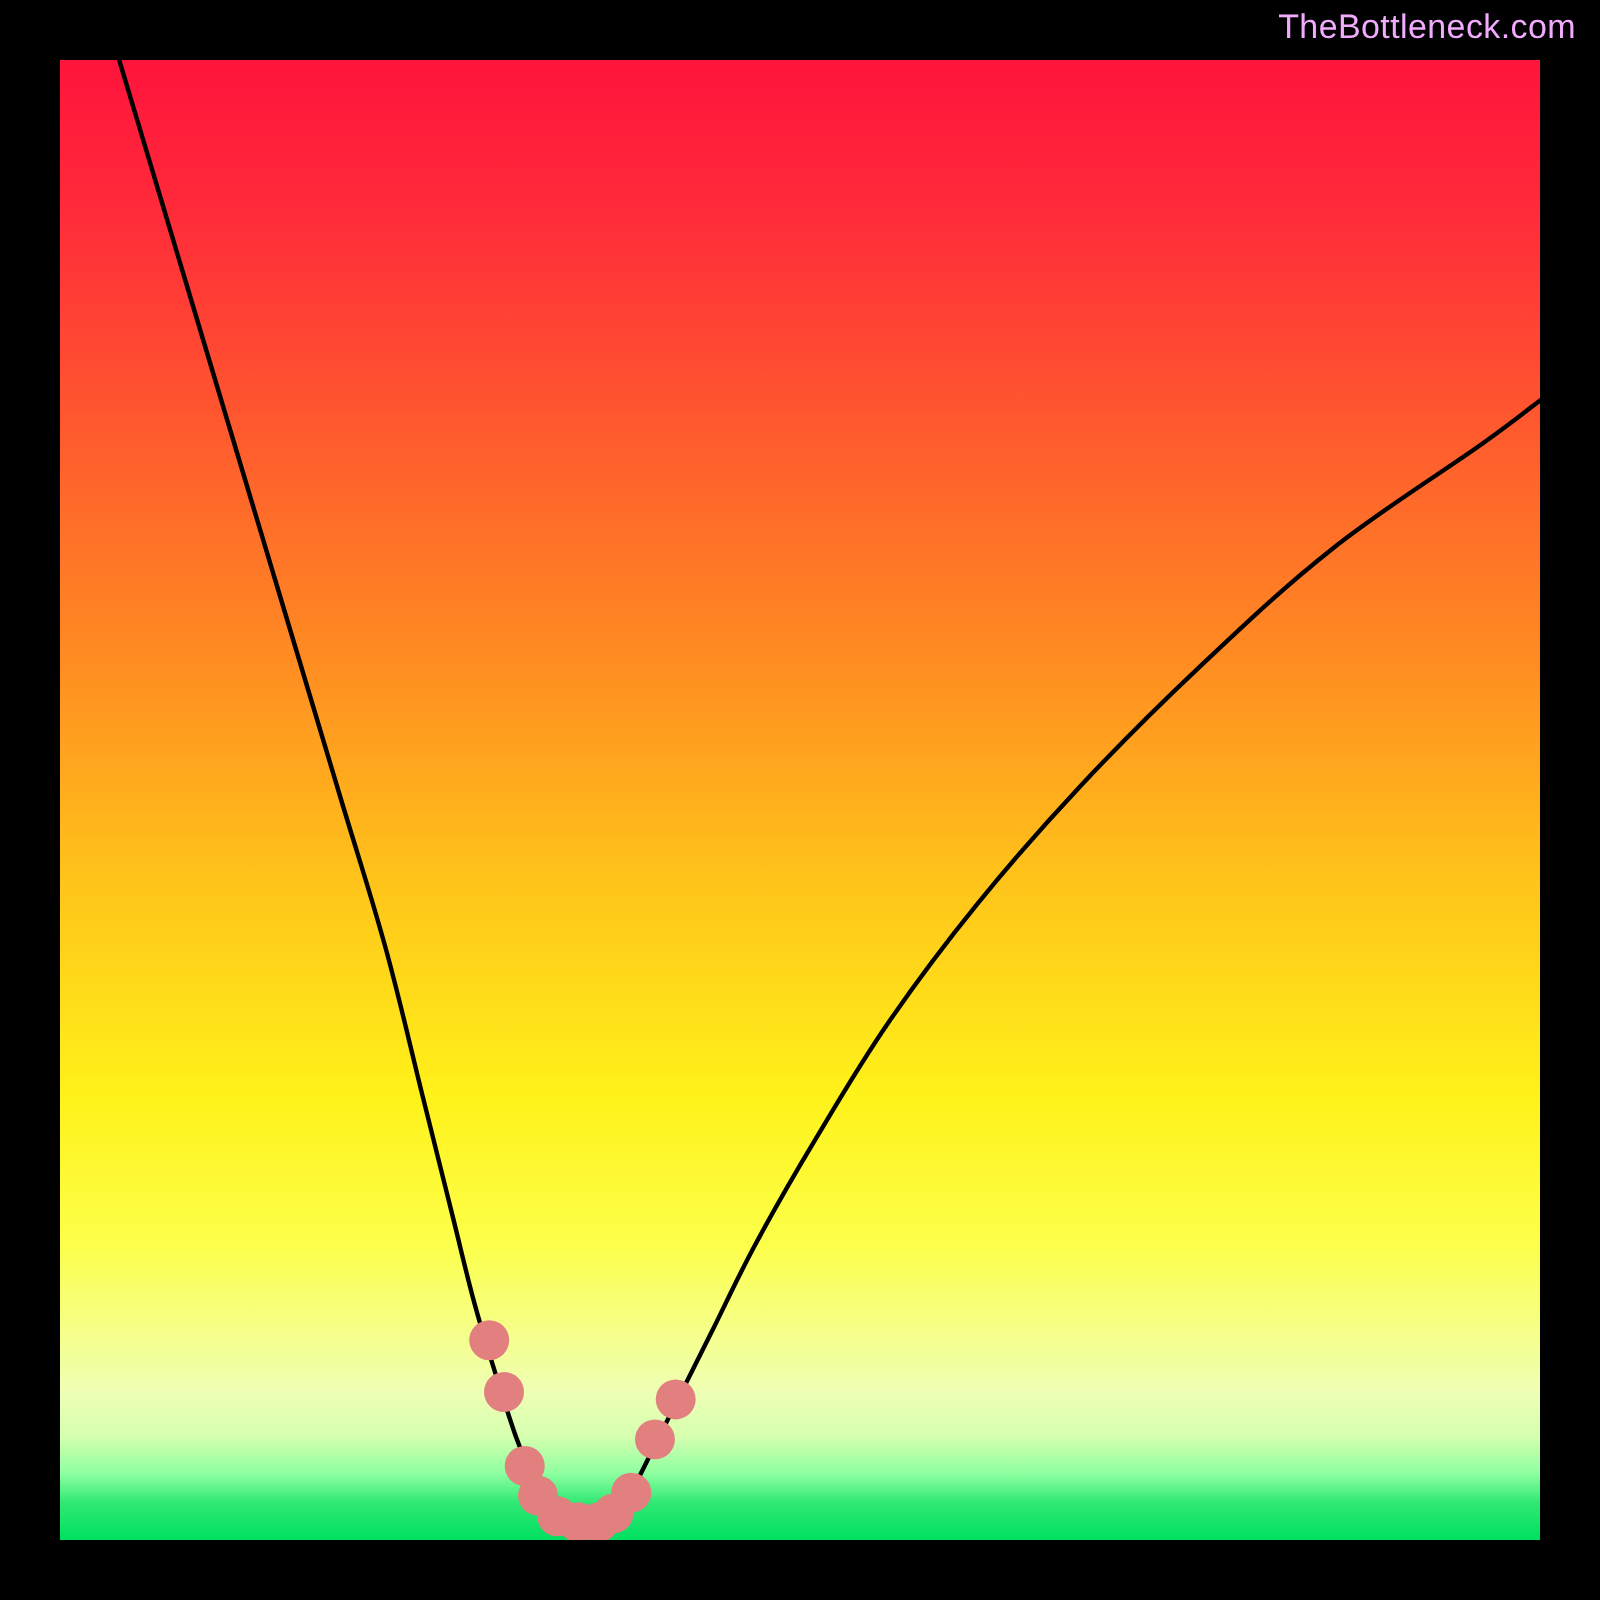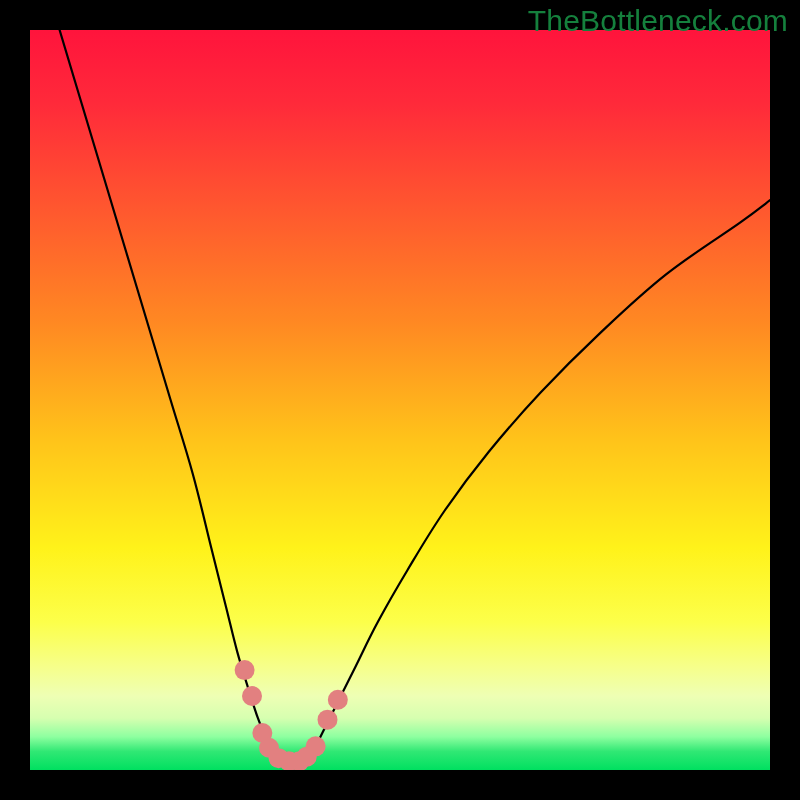--- a/index.html
+++ b/index.html
@@ -38,22 +38,22 @@
     top: 0;
     left: 0;
     width: 100%;
     height: 100%;
   }
   .watermark {
     position: absolute;
     top: 4px;
     right: 12px;
     font-family: Arial, Helvetica, sans-serif;
-    font-size: 30px;
-    color: #15803d;
+    font-size: 17px;
+    color: #f0abfc;
     letter-spacing: 0.2px;
   }
 </style>
 </head>
 <body>
 
 <div class="frame">
 
   <div class="plot-area">
 

